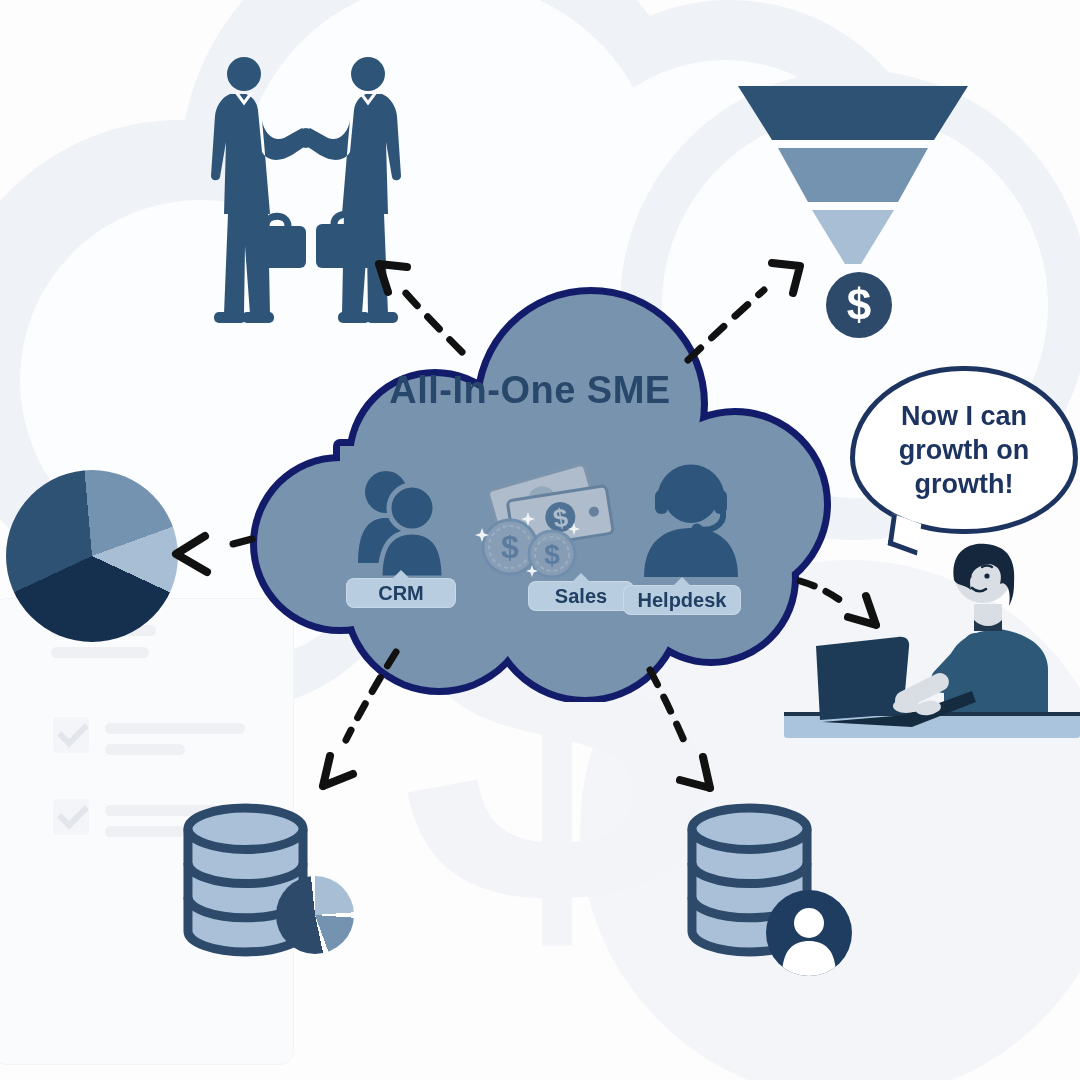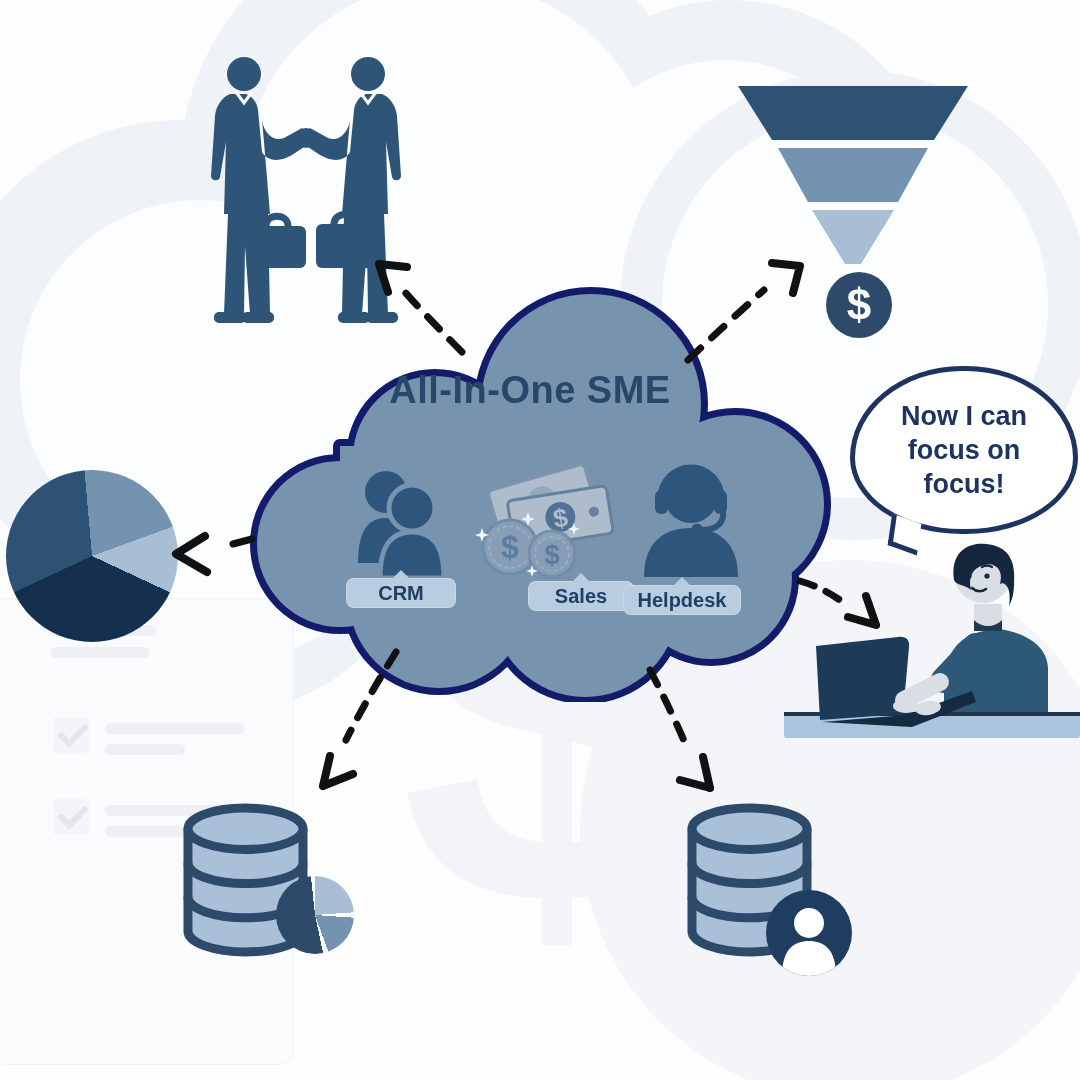--- a/index.html
+++ b/index.html
@@ -277,21 +277,21 @@
   <span>CRM</span>
 </div>
 <div class="pill" style="left:484px;top:581px;width:106px;margin-left:44px;">
   <span>Sales</span>
 </div>
 <div class="pill" style="left:623px;top:585px;width:118px;justify-content:center;">
   <span>Helpdesk</span>
 </div>
 
 <div class="bubble">
-  <div class="bubble-text">Now I can focus on focus!</div>
+  <div class="bubble-text">Now I can growth on growth!</div>
 </div>
 
 <svg class="layer" style="left:0;top:0;z-index:7;pointer-events:none;" width="1080" height="1080" viewBox="0 0 1080 1080">
   <g stroke="var(--arrow-black)" stroke-width="7" fill="none" stroke-linecap="round">
 
     <path d="M462,352 Q420,310 398,284" stroke-dasharray="17 15"></path>
     <path d="M379,264 L407,267 M379,264 L388,292" stroke-width="8"></path>
 
     <path d="M688,360 Q728,322 764,290" stroke-dasharray="17 15"></path>
     <path d="M800,266 L772,263 M800,266 L793,293" stroke-width="8"></path>

